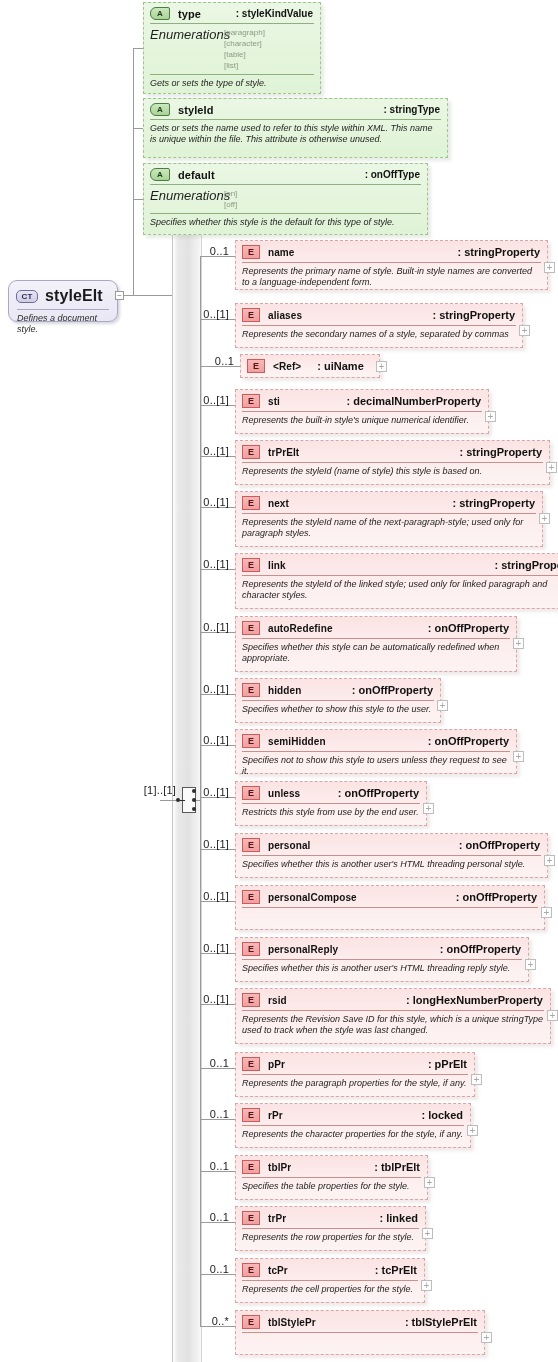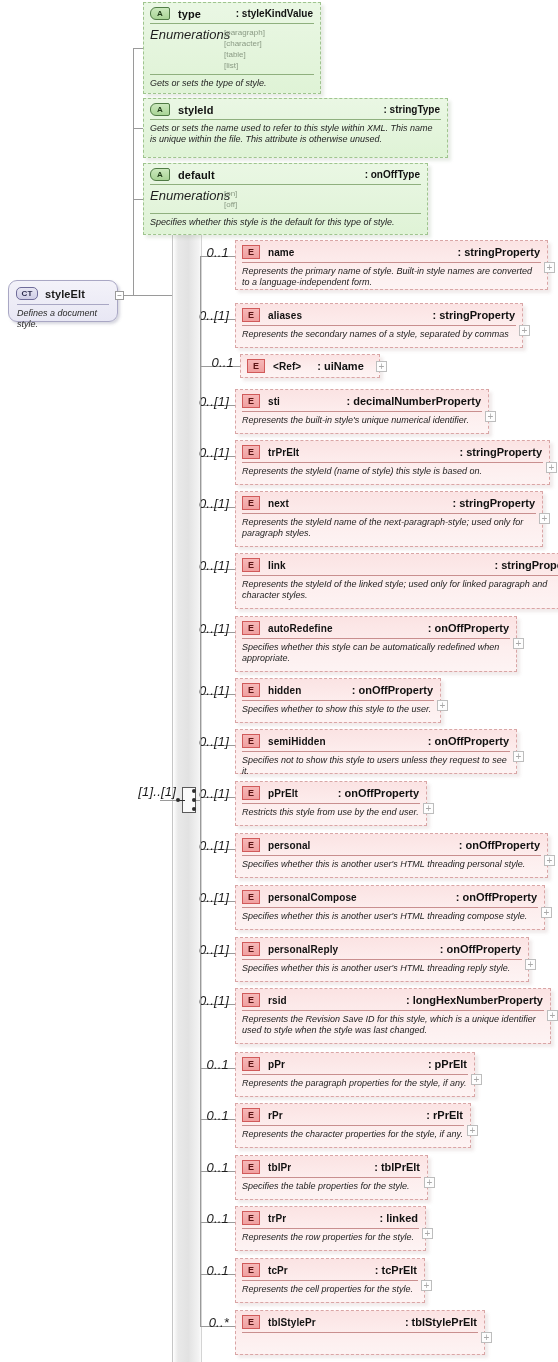--- a/index.html
+++ b/index.html
@@ -35,21 +35,21 @@
     border:1px solid #a9a7c4;border-radius:9px;
     box-shadow:2px 2px 3px rgba(120,118,150,.30);
   }
   .ctnode .ct-head{display:flex;align-items:center;padding:6px 8px 4px 7px;}
   .ct-badge{
     width:22px;height:13px;box-sizing:border-box;border:1px solid #6f6c9a;
     border-radius:5px;background:linear-gradient(to bottom,#e7e6f3,#cfcde6);
     font-size:8px;line-height:11px;text-align:center;color:#2b2a4d;
     font-weight:bold;letter-spacing:.2px;margin-right:7px;
   }
-  .ct-name{font-size:11px;font-weight:bold;color:#1a1a1a;letter-spacing:.1px;}
+  .ct-name{font-size:16px;font-weight:bold;color:#1a1a1a;letter-spacing:.1px;}
   .ct-rule{height:1px;background:#a9a7c4;margin:0 8px;}
   .ct-doc{
     font-size:9px;font-style:italic;color:#2a2a2a;padding:3px 8px 5px 8px;
     line-height:11px;
   }
 
   
   .attrbox{
     position:absolute;box-sizing:border-box;
     background:linear-gradient(to bottom,#eaf7e4 0%,#dff3d6 100%);
@@ -87,21 +87,21 @@
     font-weight:bold;margin-right:8px;
   }
   .e-name{font-size:10px;font-weight:bold;color:#111;letter-spacing:.1px;}
   .e-type{font-size:11px;font-weight:bold;color:#111;margin-left:auto;padding-left:6px;}
   .e-rule{height:1px;background:#c98f8f;margin:0 6px;}
   .e-doc{font-size:9px;font-style:italic;color:#1c1c1c;padding:3px 6px 4px 6px;line-height:11px;}
   .e-head.noflex .e-type{margin-left:10px;}
 
   
   .card{
-    position:absolute;font-size:13px;font-style:italic;color:#1c1c1c;
+    position:absolute;font-size:11px;color:#1c1c1c;
     text-align:right;white-space:nowrap;letter-spacing:.2px;
   }
 
   
   .band{
     position:absolute;
     background:linear-gradient(to right,#ffffff 0%,#e9e9e9 18%,#e2e2e2 55%,#f3f3f3 92%,#fbfbfb 100%);
     border-left:1px solid #c6c6c6;border-right:1px solid #d4d4d4;
   }
 
@@ -307,21 +307,21 @@
       </div>
       <div class="e-rule"></div>
       <div class="e-doc">Specifies not to show this style to users unless they request to see it.</div>
     </div>
     <div class="plusbox" style="left:513px;top:751px;">+</div>
     <div class="hline" style="left:200px;top:745px;width:35px;"></div>
     <div class="card" style="left:195px;top:734px;width:34px;">0..[1]</div>
     <div class="elbox" style="left:235px;top:781px;width:192px;height:45px;">
       <div class="e-head">
         <div class="e-badge">E</div>
-        <div class="e-name">pPrElt</div>
+        <div class="e-name">unless</div>
         <div class="e-type">: onOffProperty</div>
       </div>
       <div class="e-rule"></div>
       <div class="e-doc">Restricts this style from use by the end user.</div>
     </div>
     <div class="plusbox" style="left:423px;top:803px;">+</div>
     <div class="hline" style="left:200px;top:797px;width:35px;"></div>
     <div class="card" style="left:195px;top:786px;width:34px;">0..[1]</div>
     <div class="elbox" style="left:235px;top:833px;width:313px;height:45px;">
       <div class="e-head">
@@ -335,21 +335,20 @@
     <div class="plusbox" style="left:544px;top:855px;">+</div>
     <div class="hline" style="left:200px;top:849px;width:35px;"></div>
     <div class="card" style="left:195px;top:838px;width:34px;">0..[1]</div>
     <div class="elbox" style="left:235px;top:885px;width:310px;height:45px;">
       <div class="e-head">
         <div class="e-badge">E</div>
         <div class="e-name">personalCompose</div>
         <div class="e-type">: onOffProperty</div>
       </div>
       <div class="e-rule"></div>
-      <div class="e-doc">Specifies whether this is another user's HTML threading compose style.</div>
     </div>
     <div class="plusbox" style="left:541px;top:907px;">+</div>
     <div class="hline" style="left:200px;top:901px;width:35px;"></div>
     <div class="card" style="left:195px;top:890px;width:34px;">0..[1]</div>
     <div class="elbox" style="left:235px;top:937px;width:294px;height:45px;">
       <div class="e-head">
         <div class="e-badge">E</div>
         <div class="e-name">personalReply</div>
         <div class="e-type">: onOffProperty</div>
       </div>
@@ -359,42 +358,42 @@
     <div class="plusbox" style="left:525px;top:959px;">+</div>
     <div class="hline" style="left:200px;top:953px;width:35px;"></div>
     <div class="card" style="left:195px;top:942px;width:34px;">0..[1]</div>
     <div class="elbox" style="left:235px;top:988px;width:316px;height:56px;">
       <div class="e-head">
         <div class="e-badge">E</div>
         <div class="e-name">rsid</div>
         <div class="e-type">: longHexNumberProperty</div>
       </div>
       <div class="e-rule"></div>
-      <div class="e-doc">Represents the Revision Save ID for this style, which is a unique identifier used to style when the style was last changed.</div>
+      <div class="e-doc">Represents the Revision Save ID for this style, which is a unique stringType used to track when the style was last changed.</div>
     </div>
     <div class="plusbox" style="left:547px;top:1010px;">+</div>
     <div class="hline" style="left:200px;top:1004px;width:35px;"></div>
     <div class="card" style="left:195px;top:993px;width:34px;">0..[1]</div>
     <div class="elbox" style="left:235px;top:1052px;width:240px;height:45px;">
       <div class="e-head">
         <div class="e-badge">E</div>
         <div class="e-name">pPr</div>
         <div class="e-type">: pPrElt</div>
       </div>
       <div class="e-rule"></div>
       <div class="e-doc">Represents the paragraph properties for the style, if any.</div>
     </div>
     <div class="plusbox" style="left:471px;top:1074px;">+</div>
     <div class="hline" style="left:200px;top:1068px;width:35px;"></div>
     <div class="card" style="left:195px;top:1057px;width:34px;">0..1</div>
     <div class="elbox" style="left:235px;top:1103px;width:236px;height:45px;">
       <div class="e-head">
         <div class="e-badge">E</div>
         <div class="e-name">rPr</div>
-        <div class="e-type">: rPrElt</div>
+        <div class="e-type">: locked</div>
       </div>
       <div class="e-rule"></div>
       <div class="e-doc">Represents the character properties for the style, if any.</div>
     </div>
     <div class="plusbox" style="left:467px;top:1125px;">+</div>
     <div class="hline" style="left:200px;top:1119px;width:35px;"></div>
     <div class="card" style="left:195px;top:1108px;width:34px;">0..1</div>
     <div class="elbox" style="left:235px;top:1155px;width:193px;height:45px;">
       <div class="e-head">
         <div class="e-badge">E</div>

